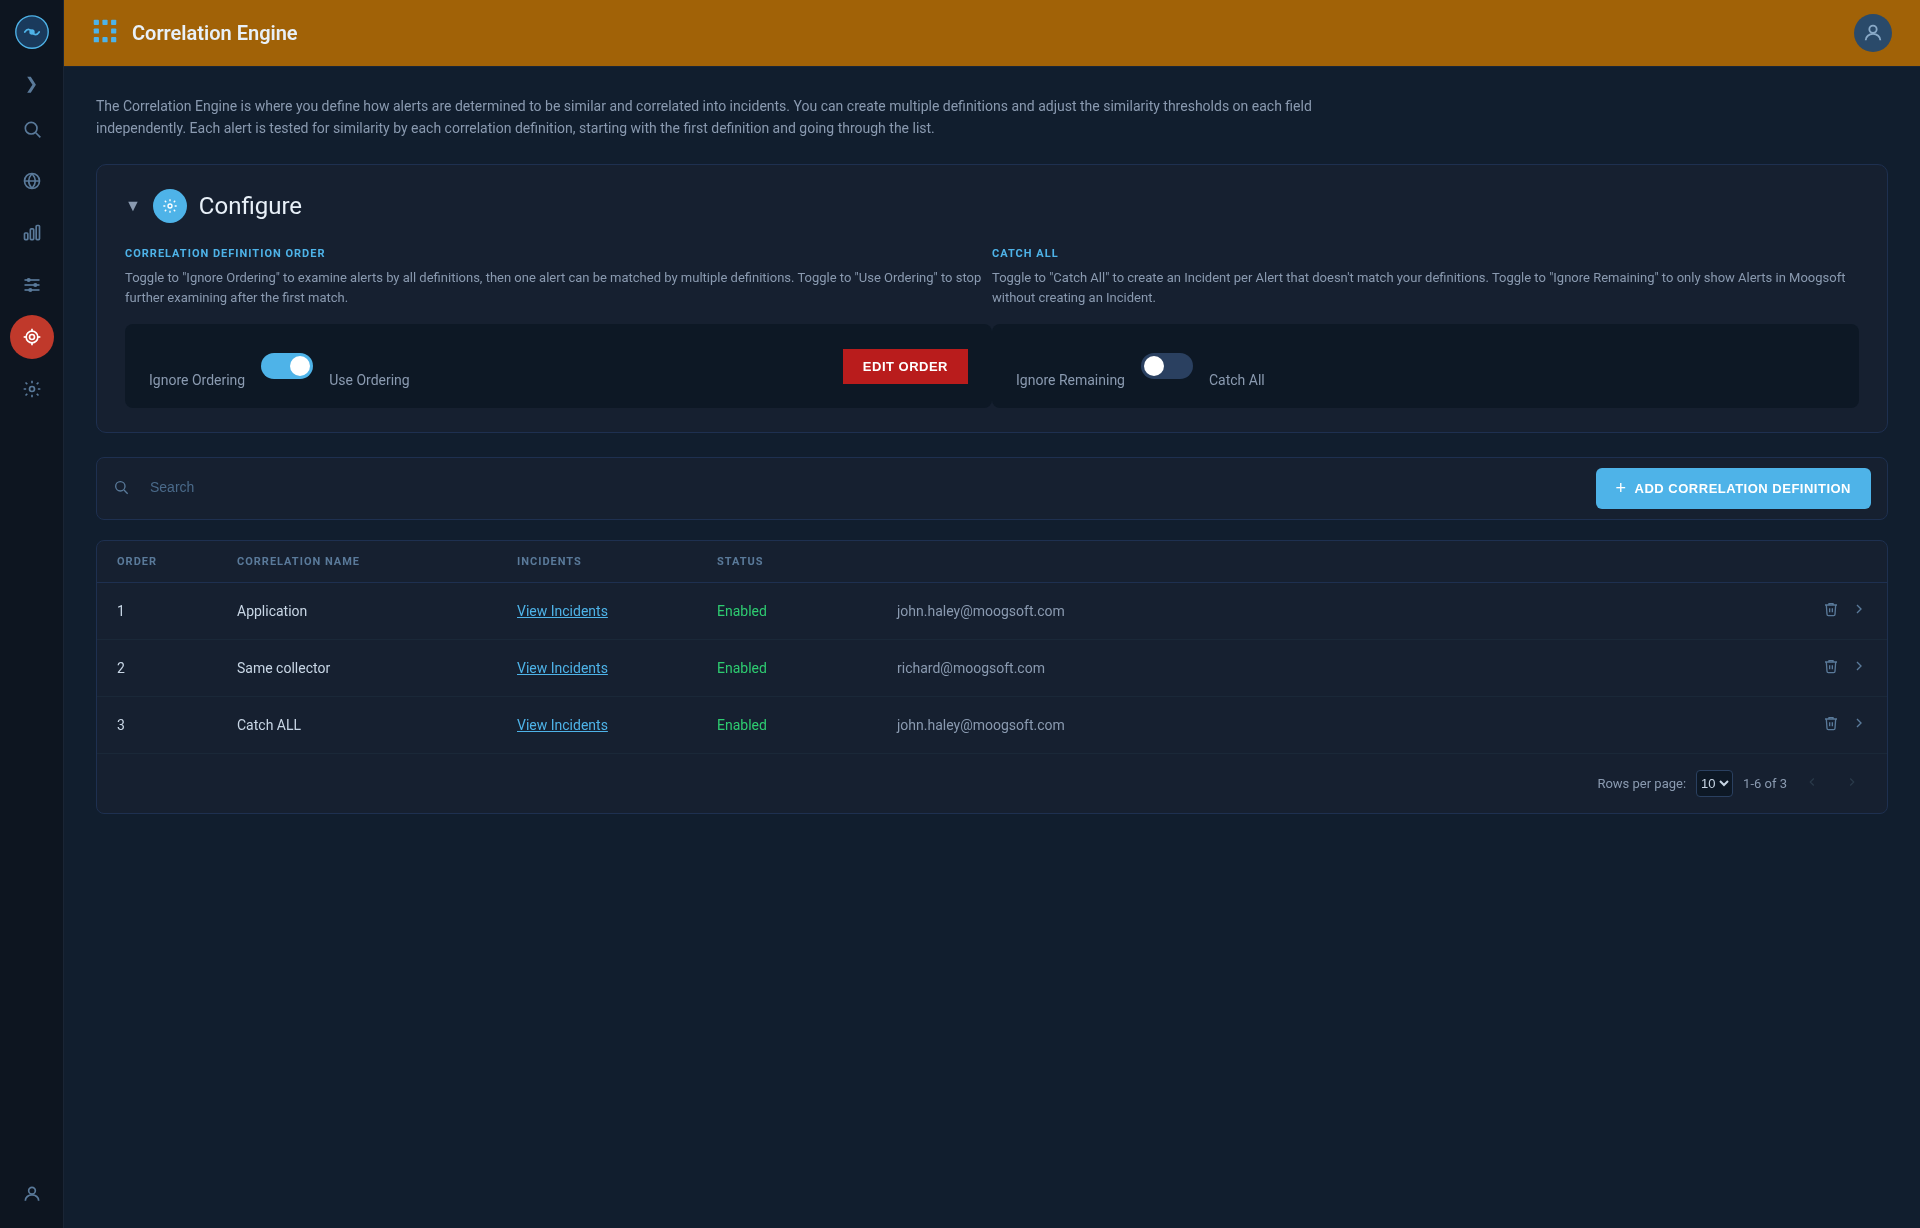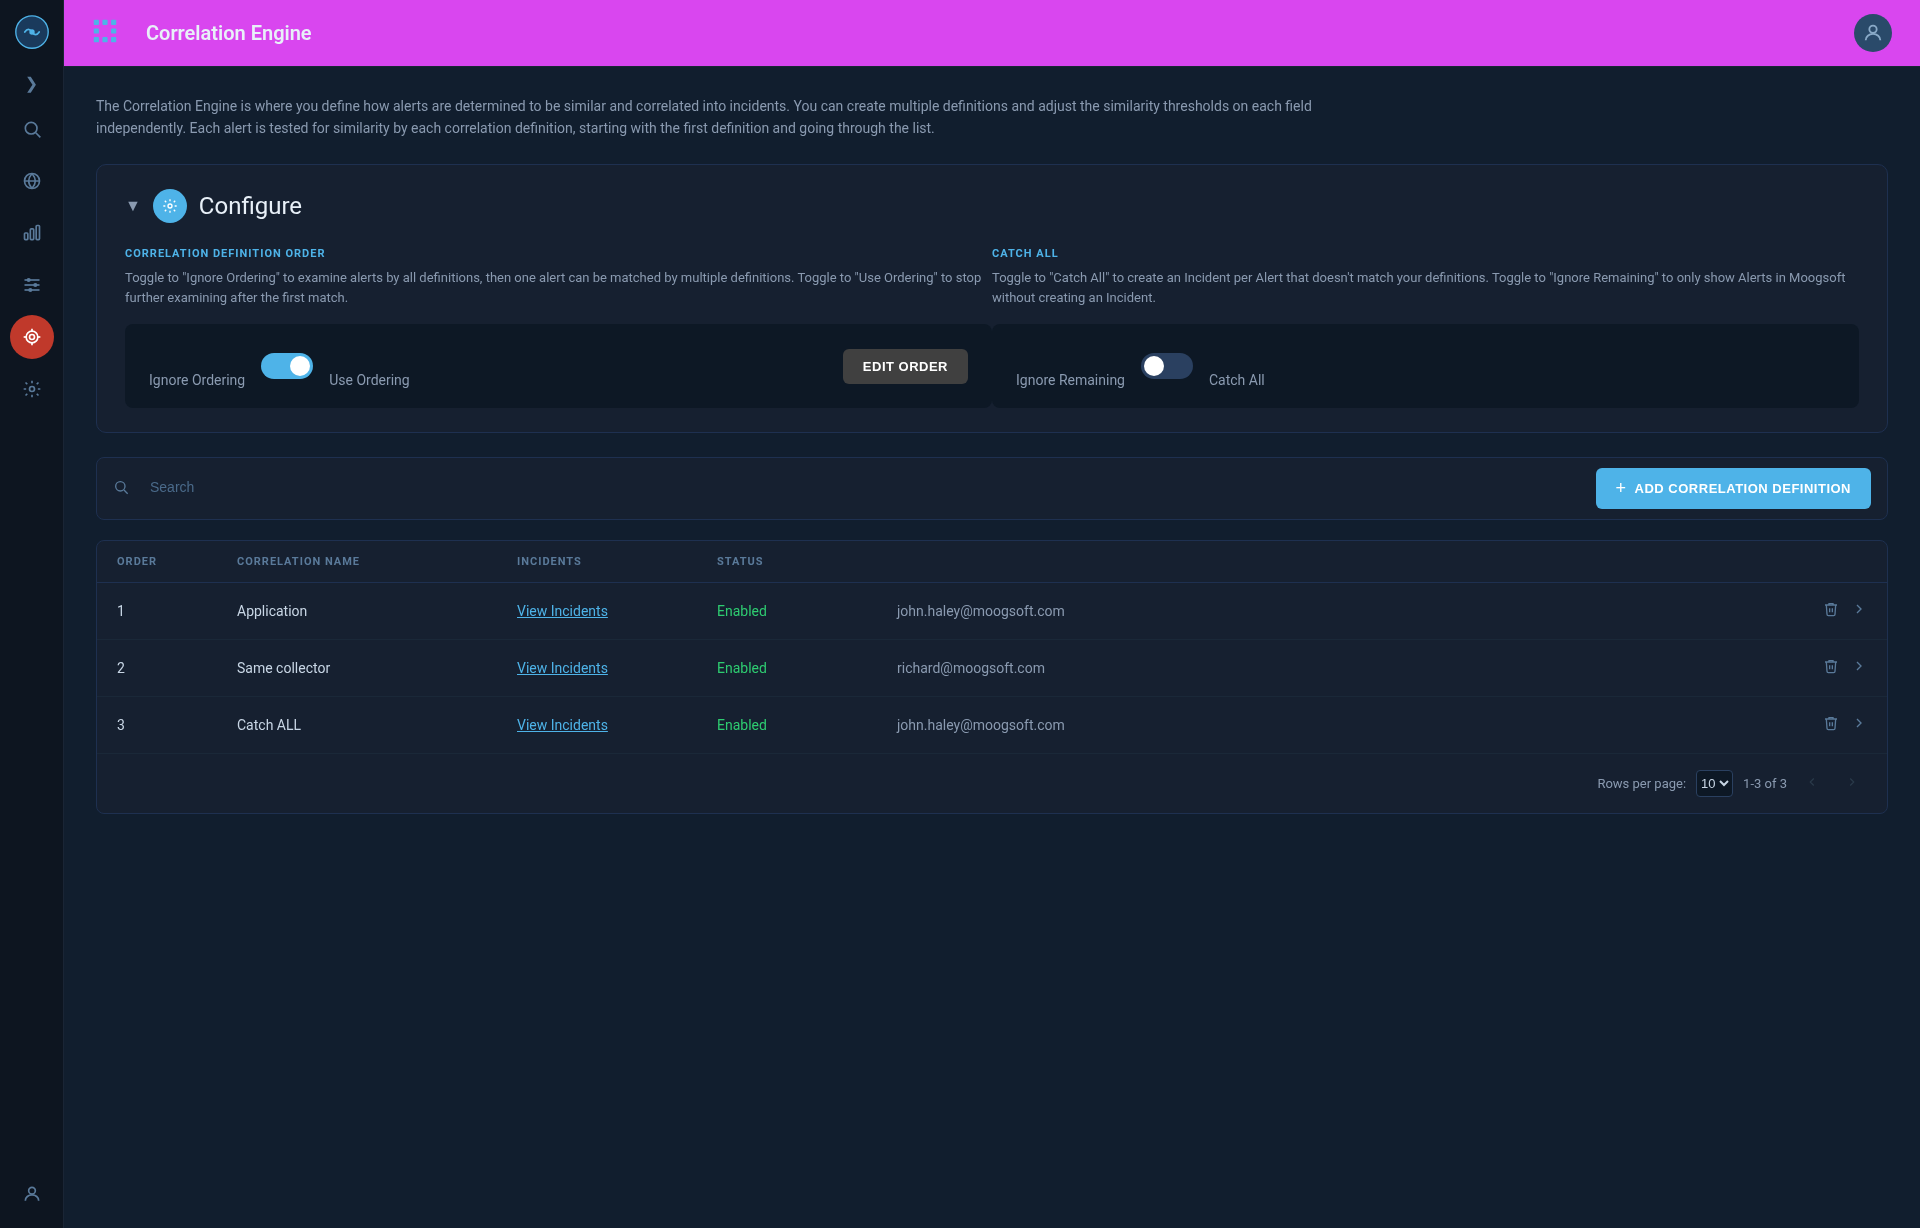--- a/index.html
+++ b/index.html
@@ -64,25 +64,25 @@
     
     .main {
       flex: 1;
       display: flex;
       flex-direction: column;
       overflow: hidden;
     }
 
     
     .header {
-      background: #d946ef;
+      background: #a16207;
       padding: 14px 28px;
       display: flex;
       align-items: center;
-      gap: 28px;
+      gap: 14px;
       border-bottom: 1px solid #1a2535;
       flex-shrink: 0;
     }
     .header-icon {
       color: #4eb3e8;
       font-size: 22px;
     }
     .header-title {
       font-size: 20px;
       font-weight: 600;
@@ -209,25 +209,25 @@
       width: 20px;
       height: 20px;
       border-radius: 50%;
       background: white;
       transition: left 0.2s;
     }
     .toggle-thumb.off { left: 3px; }
     .toggle-thumb.on { left: 29px; }
 
     .btn-edit-order {
-      background: #404040;
+      background: #b91c1c;
       color: white;
       border: none;
       padding: 10px 20px;
-      border-radius: 6px;
+      border-radius: 0;
       font-size: 13px;
       font-weight: 700;
       letter-spacing: 0.5px;
       cursor: pointer;
       margin-left: auto;
     }
 
     
     .search-add-row {
       display: flex;
@@ -599,21 +599,21 @@
         </div>
       </div>
 
       <div class="pagination-row">
         <span class="pagination-label">Rows per page:</span>
         <select class="pagination-count-select">
           <option>10</option>
           <option>25</option>
           <option>50</option>
         </select>
-        <span class="pagination-info">1-3 of 3</span>
+        <span class="pagination-info">1-6 of 3</span>
         <button class="pagination-btn" disabled="">
           <svg width="14" height="14" viewBox="0 0 24 24" fill="none" stroke="currentColor" stroke-width="2">
             <polyline points="15 18 9 12 15 6"></polyline>
           </svg>
         </button>
         <button class="pagination-btn" disabled="">
           <svg width="14" height="14" viewBox="0 0 24 24" fill="none" stroke="currentColor" stroke-width="2">
             <polyline points="9 18 15 12 9 6"></polyline>
           </svg>
         </button>

